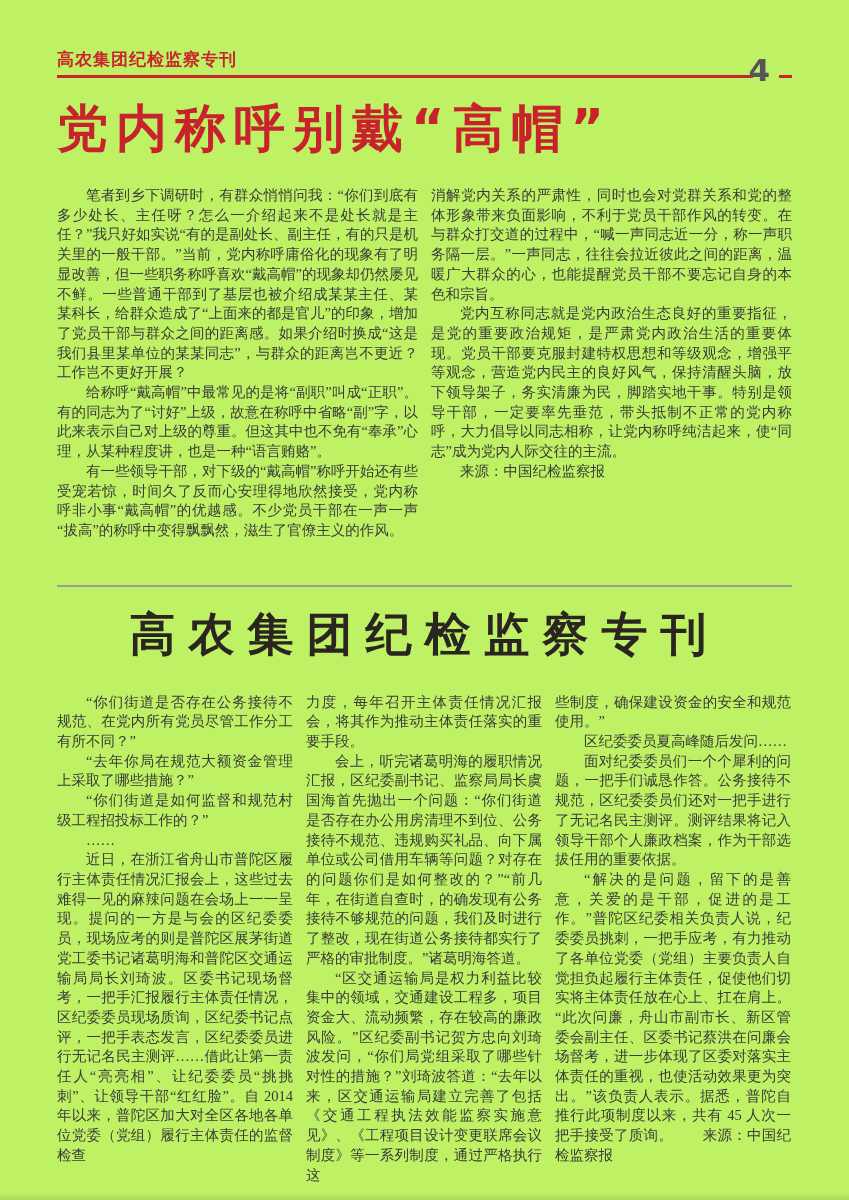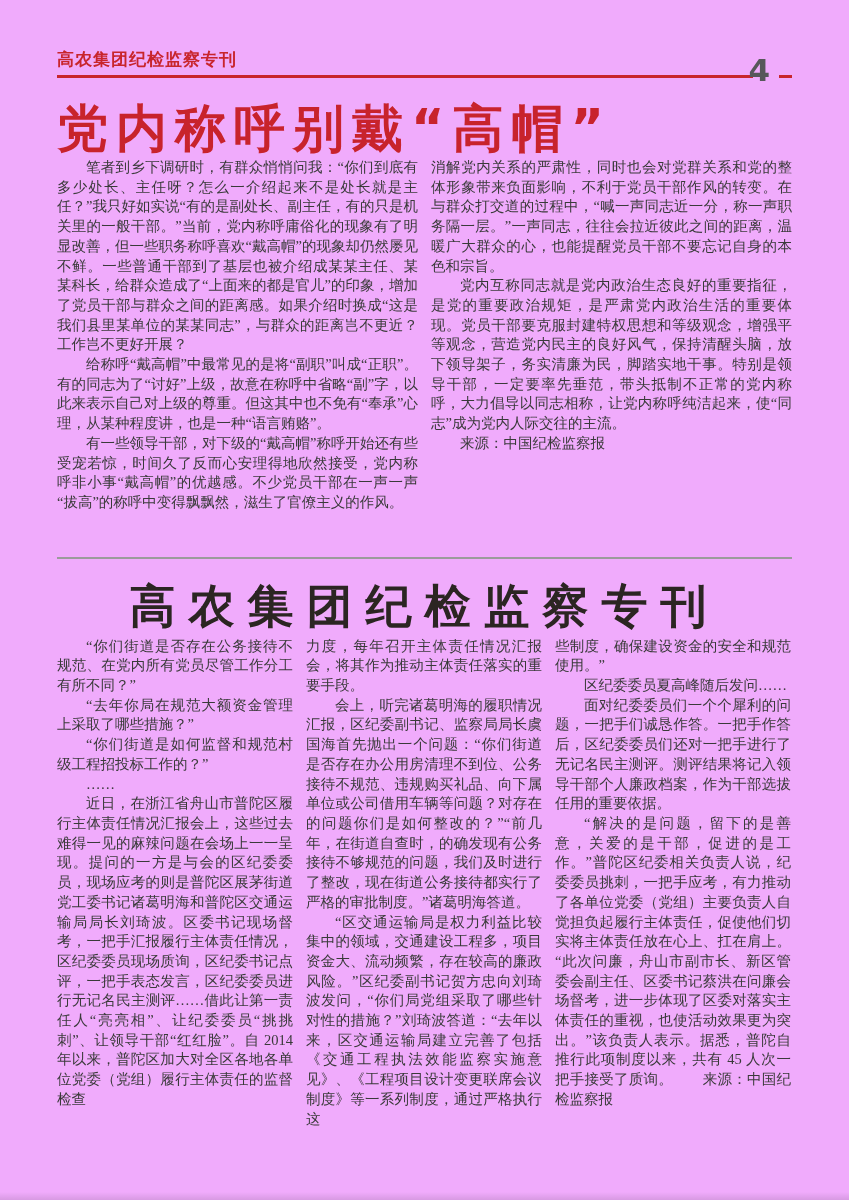--- a/index.html
+++ b/index.html
@@ -1,19 +1,19 @@
 <!DOCTYPE html>
 <html lang="zh"><head>
 <meta charset="utf-8">
 <style>
   html,body{margin:0;padding:0;background:#ffffff;}
   .page{
     position:relative;
     width:849px;height:1200px;
-    background:#f0abfc;
+    background:#bef264;
     overflow:hidden;
     font-family:"Liberation Serif","DejaVu Serif",serif;
     color:#3a3a3a;
     box-sizing:border-box;
     padding:48px 57px 0 57px;
   }
   
   .hdr{position:relative;height:30px;}
   .masthead{
     position:absolute;left:0;bottom:7px;
@@ -35,21 +35,21 @@
     color:#c8232c;letter-spacing:8px;
   }
   .title2{
     margin-top:16px;
     text-align:center;
     font-family:"DejaVu Sans","Liberation Sans",sans-serif;
     font-weight:900;font-size:46px;line-height:62px;
     color:#2b2522;letter-spacing:13px;
   }
   
-  .cols{display:flex;}
+  .cols{display:flex;margin-top:28px;}
   .cols.two .col{width:361px;}
   .cols.two .col + .col{margin-left:13px;}
   .cols.three .col{width:236px;}
   .cols.three .col + .col{margin-left:13px;}
   .col p{
     margin:0;
     font-size:14.5px;line-height:19.7px;
     text-align:justify;text-justify:inter-ideograph;
     text-indent:2em;
     color:#3a3a3a;
@@ -102,19 +102,19 @@
       <p>近日，在浙江省舟山市普陀区履行主体责任情况汇报会上，这些过去难得一见的麻辣问题在会场上一一呈现。提问的一方是与会的区纪委委员，现场应考的则是普陀区展茅街道党工委书记诸葛明海和普陀区交通运输局局长刘琦波。区委书记现场督考，一把手汇报履行主体责任情况，区纪委委员现场质询，区纪委书记点评，一把手表态发言，区纪委委员进行无记名民主测评……借此让第一责任人“亮亮相”、让纪委委员“挑挑刺”、让领导干部“红红脸”。自 2014 年以来，普陀区加大对全区各地各单位党委（党组）履行主体责任的监督检查</p>
     </div>
     <div class="col">
       <p class="cont">力度，每年召开主体责任情况汇报会，将其作为推动主体责任落实的重要手段。</p>
       <p>会上，听完诸葛明海的履职情况汇报，区纪委副书记、监察局局长虞国海首先抛出一个问题：“你们街道是否存在办公用房清理不到位、公务接待不规范、违规购买礼品、向下属单位或公司借用车辆等问题？对存在的问题你们是如何整改的？”“前几年，在街道自查时，的确发现有公务接待不够规范的问题，我们及时进行了整改，现在街道公务接待都实行了严格的审批制度。”诸葛明海答道。</p>
       <p>“区交通运输局是权力利益比较集中的领域，交通建设工程多，项目资金大、流动频繁，存在较高的廉政风险。”区纪委副书记贺方忠向刘琦波发问，“你们局党组采取了哪些针对性的措施？”刘琦波答道：“去年以来，区交通运输局建立完善了包括《交通工程执法效能监察实施意见》、《工程项目设计变更联席会议制度》等一系列制度，通过严格执行这</p>
     </div>
     <div class="col">
       <p class="cont">些制度，确保建设资金的安全和规范使用。”</p>
       <p>区纪委委员夏高峰随后发问……</p>
-      <p>面对纪委委员们一个个犀利的问题，一把手们诚恳作答。一把手作答后，区纪委委员们还对一把手进行了无记名民主测评。测评结果将记入领导干部个人廉政档案，作为干部选拔任用的重要依据。</p>
+      <p>面对纪委委员们一个个犀利的问题，一把手们诚恳作答。公务接待不规范，区纪委委员们还对一把手进行了无记名民主测评。测评结果将记入领导干部个人廉政档案，作为干部选拔任用的重要依据。</p>
       <p>“解决的是问题，留下的是善意，关爱的是干部，促进的是工作。”普陀区纪委相关负责人说，纪委委员挑刺，一把手应考，有力推动了各单位党委（党组）主要负责人自觉担负起履行主体责任，促使他们切实将主体责任放在心上、扛在肩上。“此次问廉，舟山市副市长、新区管委会副主任、区委书记蔡洪在问廉会场督考，进一步体现了区委对落实主体责任的重视，也使活动效果更为突出。”该负责人表示。据悉，普陀自推行此项制度以来，共有 45 人次一把手接受了质询。　　来源：中国纪检监察报</p>
     </div>
   </div>
 
   <div class="bottom-shade"></div>
 </div>
 
 </body></html>

